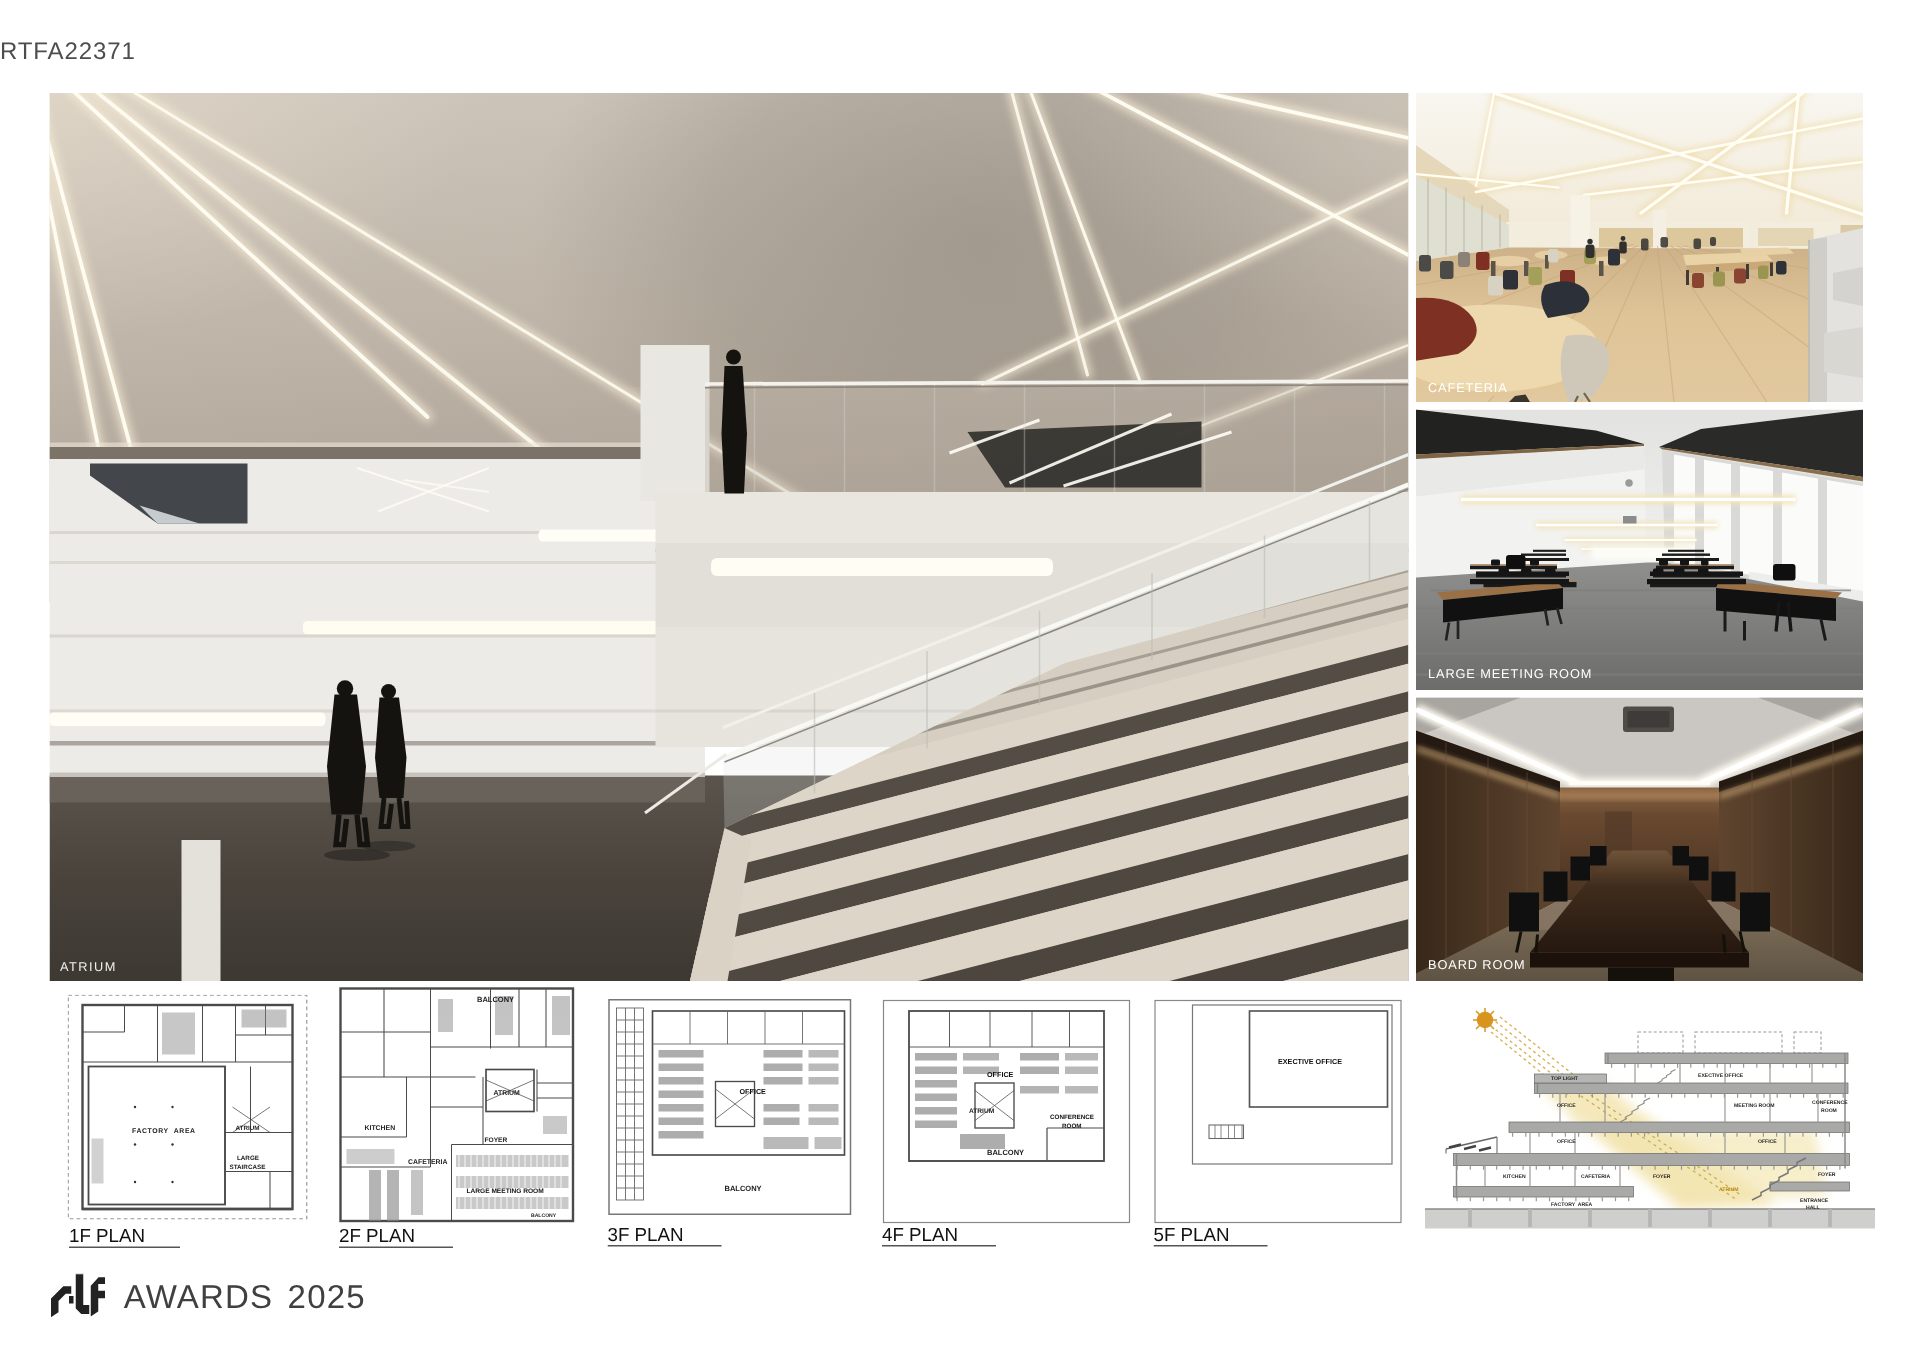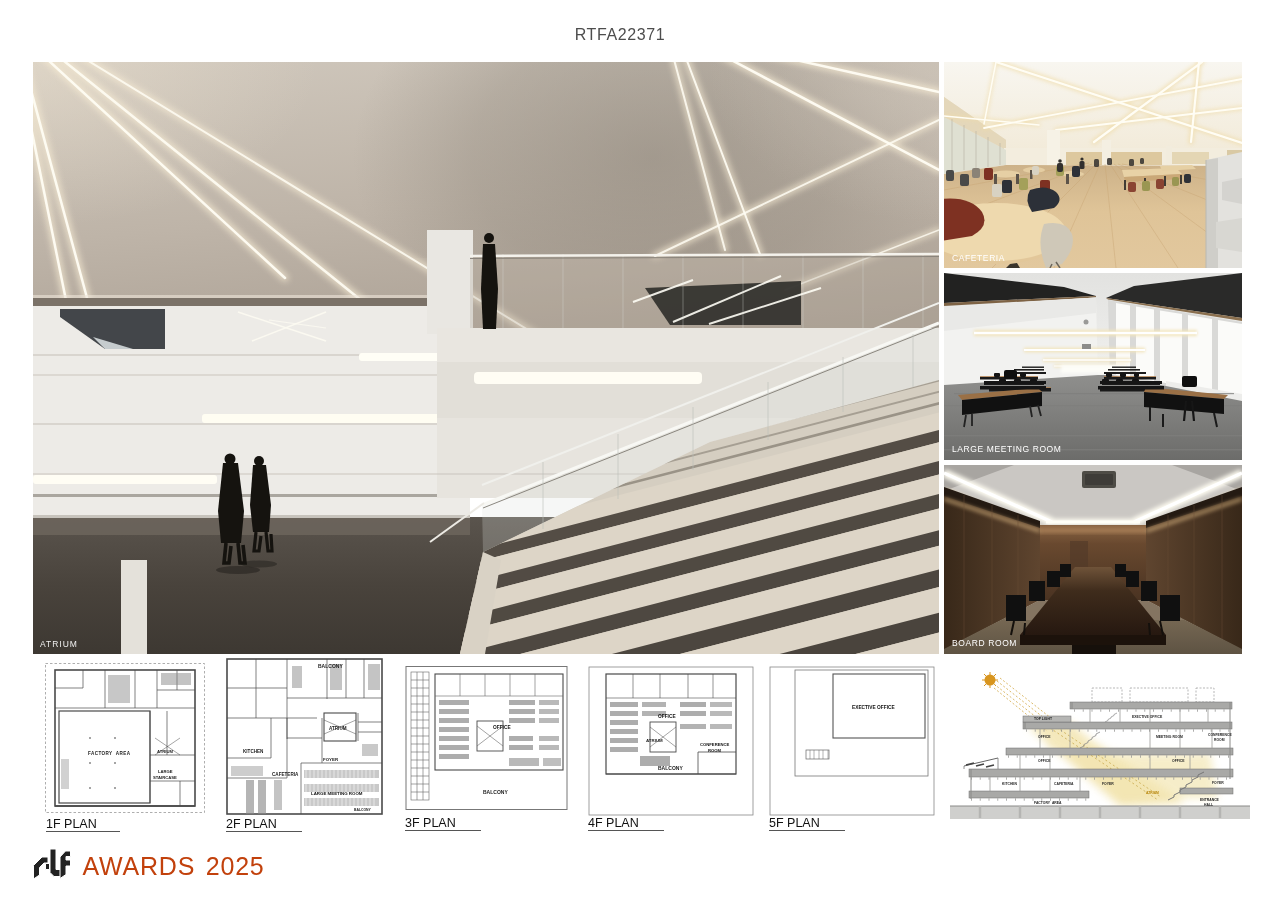--- a/index.html
+++ b/index.html
@@ -1,17 +1,17 @@
 <!DOCTYPE html>
 <html><head><meta charset="utf-8">
 <style>
 html,body{margin:0;padding:0}
 body{width:1273px;height:900px;background:#fff;font-family:"Liberation Sans",sans-serif;position:relative;overflow:hidden}
 .abs{position:absolute}
-#code{position:absolute;left:0;top:26px;width:1240px;text-align:center;font-size:16px;color:#4d4d4d;letter-spacing:.6px}
+#code{position:absolute;left:0;top:26px;width:1240px;text-align:left;font-size:16px;color:#4d4d4d;letter-spacing:.6px}
 </style></head>
 <body>
 <div id="code">RTFA22371</div>
 
 <svg class="abs" style="left:33px;top:62px" width="906" height="592" viewBox="0 0 906 592">
 <defs>
 <linearGradient id="ceil" x1="0" y1="0" x2="0.25" y2="1">
  <stop offset="0" stop-color="#cfc7bc"></stop>
         <stop offset="0.5" stop-color="#beb4a8"></stop>
  <stop offset="1" stop-color="#a79c90"></stop>
@@ -852,14 +852,14 @@
 
 <div class="abs" style="left:33px;top:849px;width:600px;height:34px">
 <svg width="38" height="30" viewBox="0 0 37 30" style="display:inline-block;vertical-align:top;margin-top:0px">
 <g fill="#222" stroke="#fff" stroke-width="1">
 <path d="M0,30 V16.5 L8.5,8 H14.5 V14 H10.5 L6,18.5 V26 Z"></path>
 <path d="M12,14.5 H16 V20.5 H12 Z"></path>
 <path d="M16.5,0 H22.5 V20.5 H28.5 V27.5 H20.5 L16.5,23.5 Z"></path>
 <path d="M26.5,29.5 V8 L32,2 H37 V7.5 H32.5 V11 H37 V17 H32.5 V25.5 Z"></path>
 </g>
 </svg>
-<span style="font-size:25px;color:#c2410c;letter-spacing:0.8px;display:inline-block;vertical-align:top;margin:3px 0 0 7px">AWARDS &nbsp;2025</span>
+<span style="font-size:22px;color:#404040;letter-spacing:0.8px;display:inline-block;vertical-align:top;margin:3px 0 0 7px">AWARDS &nbsp;2025</span>
 </div>
 
 </body></html>

